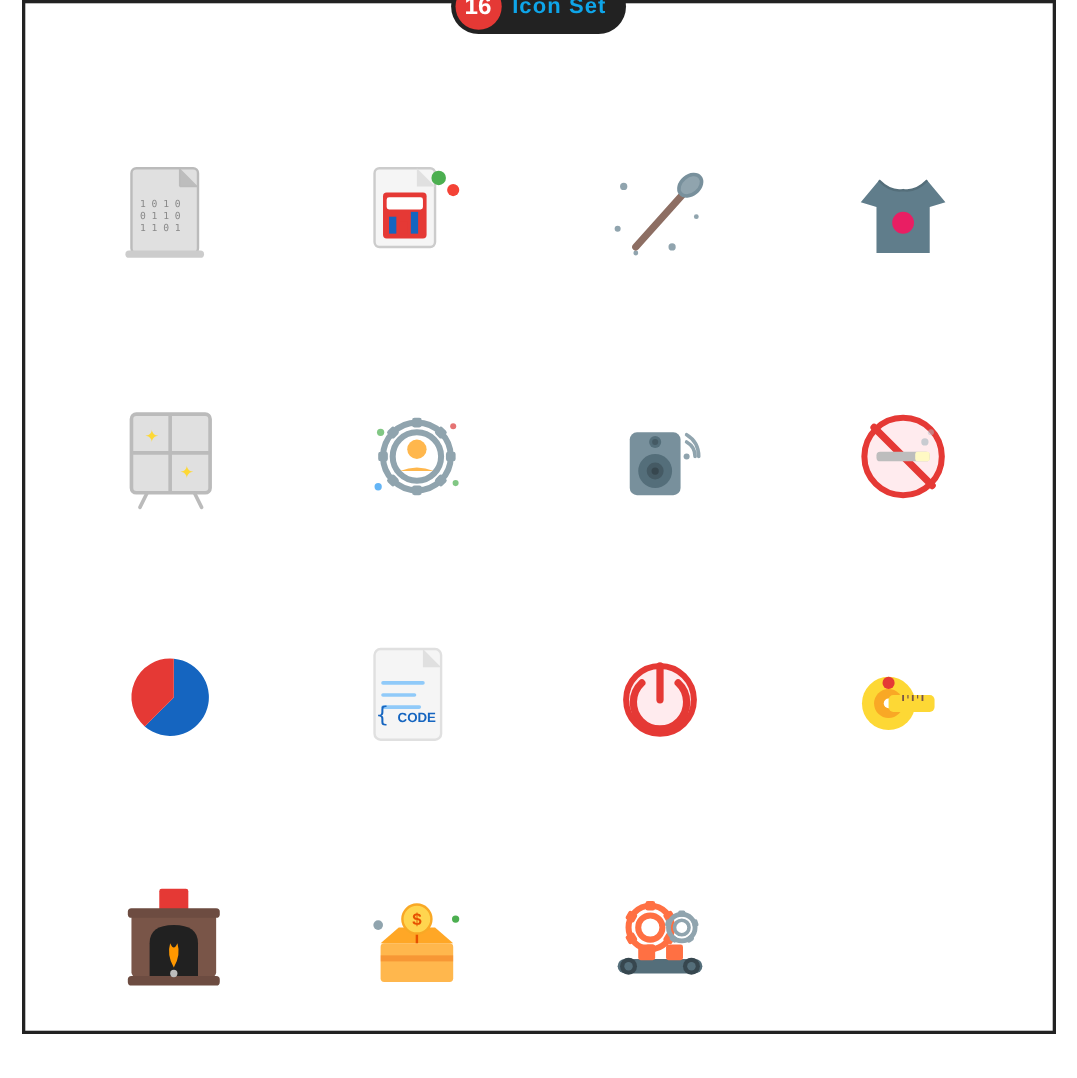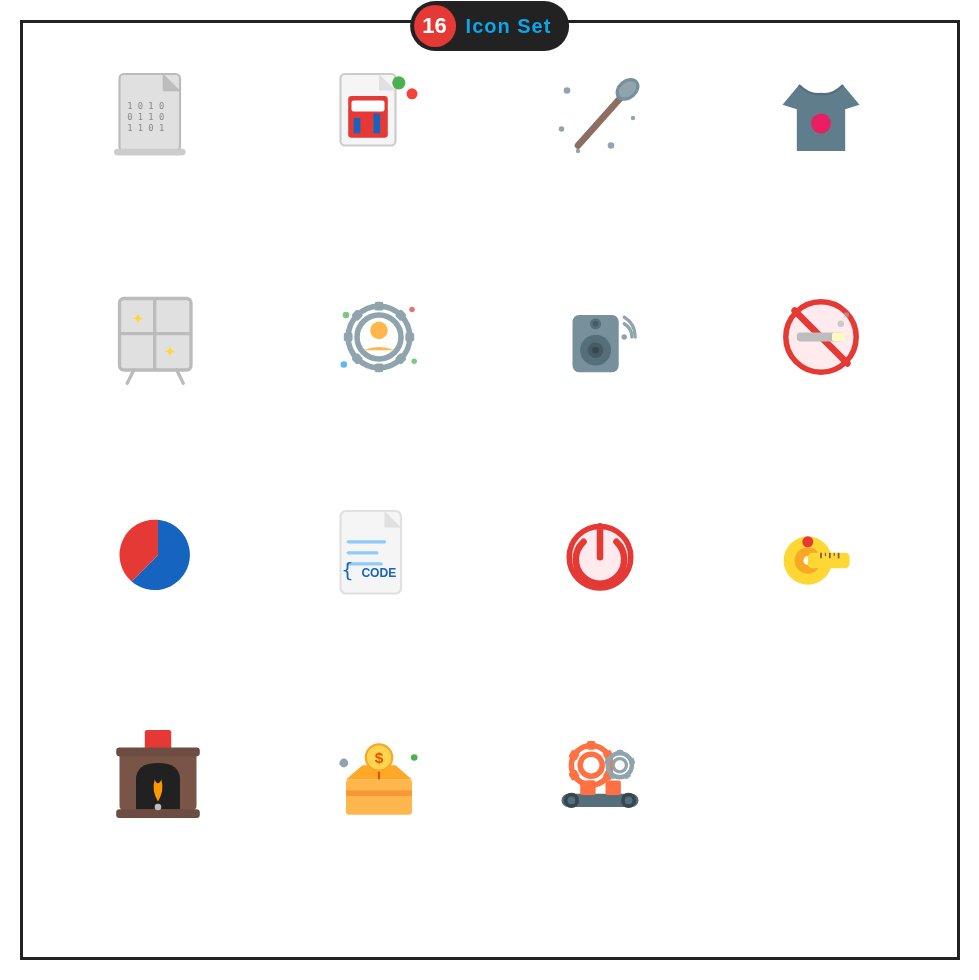--- a/index.html
+++ b/index.html
@@ -13,21 +13,20 @@
       align-items: center;
       justify-content: flex-start;
       overflow: hidden;
     }
 
     
     .outer-border {
       width: 940px;
       height: 940px;
       border: 3px solid #222;
-      margin-top: 20px;
       position: relative;
       display: flex;
       flex-direction: column;
       align-items: center;
     }
 
     
     .header-badge {
       position: absolute;
       top: -22px;
@@ -66,21 +65,21 @@
       grid-template-columns: repeat(4, 1fr);
       grid-template-rows: repeat(4, 1fr);
       width: 100%;
       height: 100%;
       padding: 40px 30px 30px 30px;
       gap: 10px;
     }
 
     .icon-cell {
       display: flex;
-      align-items: flex-start;
+      align-items: flex-end;
       justify-content: center;
     }
 
     
     .icon-svg {
       width: 110px;
       height: 110px;
     }
   </style>
 </head>

